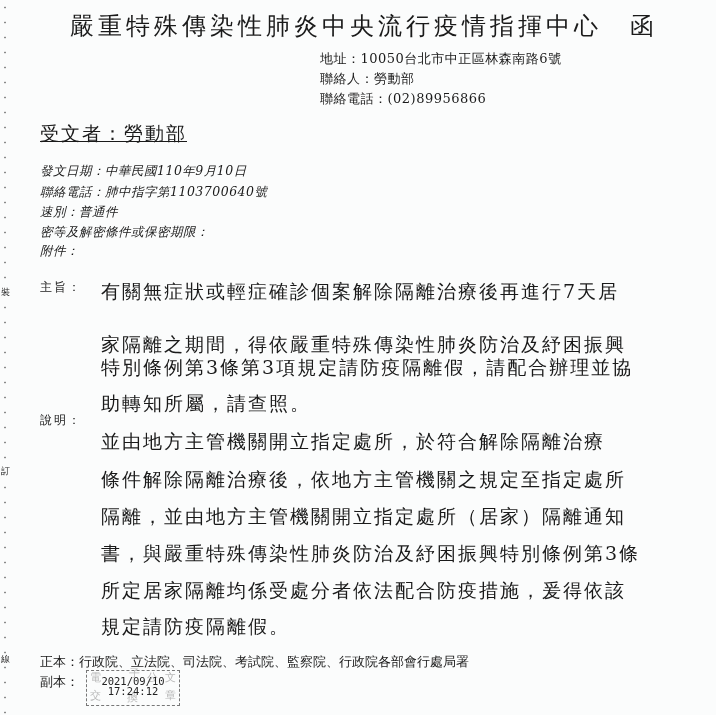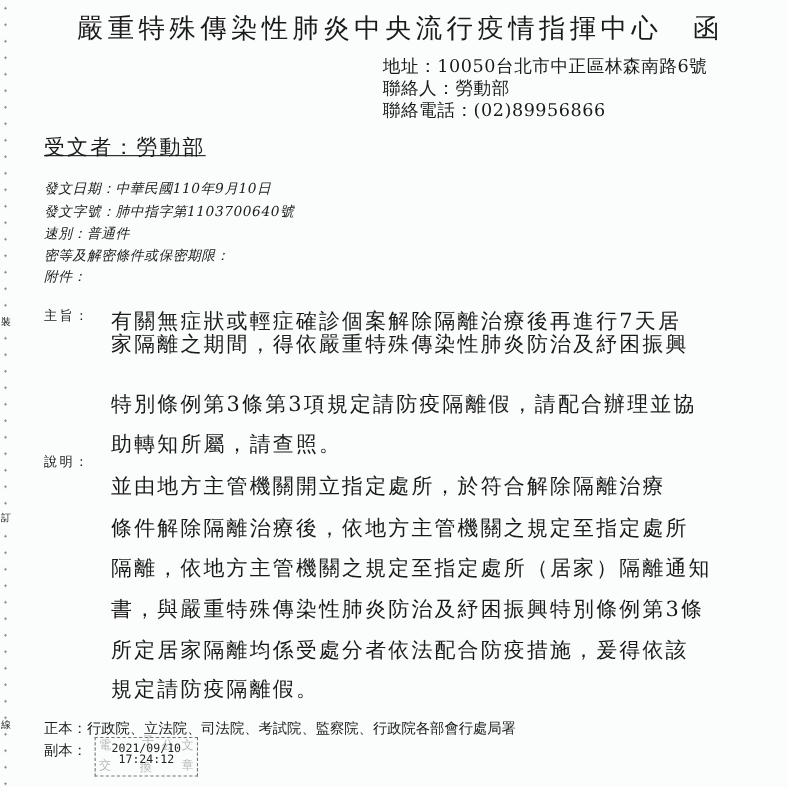--- a/index.html
+++ b/index.html
@@ -11,21 +11,21 @@
   }
   .abs { position: absolute; white-space: nowrap; text-align: center; }
   .margin-dots {
     position: absolute; left: 3px; top: 0; width: 4px; height: 715px;
     background-image: radial-gradient(circle, #8a8a8a 0.8px, transparent 1.2px);
     background-size: 4px 15px;
     background-repeat: repeat-y;
   }
   .margin-label { position: absolute; left: 1px; font-size: 9px; color: #222; }
   .title { left: 70px; top: 10px; font-size: 24px; letter-spacing: 4px; }
-  .contact { left: 348px; font-size: 16px; letter-spacing: 0.5px; }
+  .contact { left: 320px; font-size: 13px; letter-spacing: 0.5px; }
   .recipient { left: 40px; top: 121px; font-size: 19px; letter-spacing: 2px; text-decoration: underline; }
   .meta { left: 40px; font-size: 12.5px; letter-spacing: 0.5px; font-style: italic; }
   .body-label { left: 40px; font-size: 12px; letter-spacing: 2px; }
   .body-line { left: 101px; font-size: 19px; letter-spacing: 2px; }
   .footer { left: 40px; font-size: 13px; }
   .stamp {
     position: absolute; left: 86px; top: 670px; width: 94px; height: 36px;
     border: 1px dashed #777; box-sizing: border-box;
     font-family: "DejaVu Sans Mono", "Liberation Mono", monospace;
     font-size: 10.5px; line-height: 10px; color: #222;
@@ -45,38 +45,38 @@
 
 <div class="abs title">嚴重特殊傳染性肺炎中央流行疫情指揮中心　函</div>
 
 <div class="abs contact" style="top:50px">地址：10050台北市中正區林森南路6號</div>
 <div class="abs contact" style="top:70px">聯絡人：勞動部</div>
 <div class="abs contact" style="top:90px">聯絡電話：(02)89956866</div>
 
 <div class="abs recipient">受文者：勞動部</div>
 
 <div class="abs meta" style="top:163px">發文日期：中華民國110年9月10日</div>
-<div class="abs meta" style="top:184px">發文字號：肺中指字第1103700640號</div>
+<div class="abs meta" style="top:184px">聯絡電話：肺中指字第1103700640號</div>
 <div class="abs meta" style="top:204px">速別：普通件</div>
 <div class="abs meta" style="top:224px">密等及解密條件或保密期限：</div>
 <div class="abs meta" style="top:243px">附件：</div>
 
 <div>
   <div class="abs body-label" style="top:279px">主旨：</div>
   <div class="abs body-line" style="top:279px">有關無症狀或輕症確診個案解除隔離治療後再進行7天居</div>
-  <div class="abs body-line" style="top:300px">家隔離之期間，得依嚴重特殊傳染性肺炎防治及紓困振興</div>
+  <div class="abs body-line" style="top:332px">家隔離之期間，得依嚴重特殊傳染性肺炎防治及紓困振興</div>
   <div class="abs body-line" style="top:355px">特別條例第3條第3項規定請防疫隔離假，請配合辦理並協</div>
   <div class="abs body-line" style="top:391px">助轉知所屬，請查照。</div>
 </div>
 
 <div>
   <div class="abs body-label" style="top:412px">說明：</div>
   <div class="abs body-line" style="top:429px">並由地方主管機關開立指定處所，於符合解除隔離治療</div>
   <div class="abs body-line" style="top:467px">條件解除隔離治療後，依地方主管機關之規定至指定處所</div>
-  <div class="abs body-line" style="top:504px">隔離，依地方主管機關之規定至指定處所（居家）隔離通知</div>
+  <div class="abs body-line" style="top:504px">隔離，並由地方主管機關開立指定處所（居家）隔離通知</div>
   <div class="abs body-line" style="top:541px">書，與嚴重特殊傳染性肺炎防治及紓困振興特別條例第3條</div>
   <div class="abs body-line" style="top:578px">所定居家隔離均係受處分者依法配合防疫措施，爰得依該</div>
   <div class="abs body-line" style="top:614px">規定請防疫隔離假。</div>
 </div>
 
 <div class="abs footer" style="top:653px">正本：行政院、立法院、司法院、考試院、監察院、行政院各部會行處局署</div>
 <div class="abs footer" style="top:673px">副本：</div>
 
 <div class="stamp">
   <span class="ghost" style="left:3px;top:2px">電</span>

